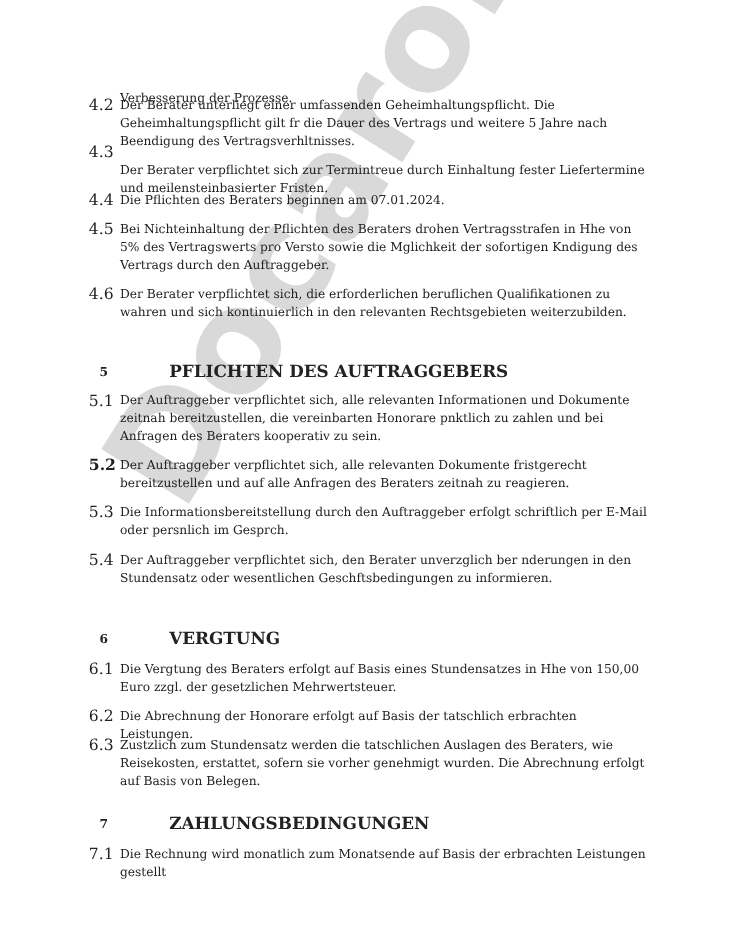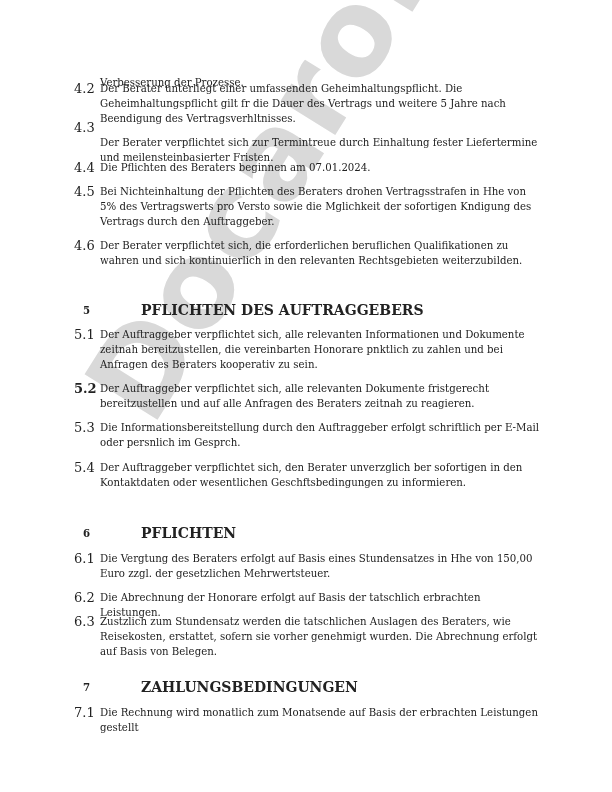--- a/index.html
+++ b/index.html
@@ -43,24 +43,24 @@
 
     <div class="hnum" style="top:303px;">5</div>
     <div class="htext" style="top:303px;">PFLICHTEN DES AUFTRAGGEBERS</div>
     <div class="num" style="top:327px;">5.1</div>
     <div class="text" style="top:327px;">Der Auftraggeber verpflichtet sich, alle relevanten Informationen und Dokumente zeitnah bereitzustellen, die vereinbarten Honorare pnktlich zu zahlen und bei Anfragen des Beraters kooperativ zu sein.</div>
     <div class="num" style="top:381px;font-weight:bold;">5.2</div>
     <div class="text" style="top:381px;">Der Auftraggeber verpflichtet sich, alle relevanten Dokumente fristgerecht bereitzustellen und auf alle Anfragen des Beraters zeitnah zu reagieren.</div>
     <div class="num" style="top:420px;">5.3</div>
     <div class="text" style="top:420px;">Die Informationsbereitstellung durch den Auftraggeber erfolgt schriftlich per E-Mail oder persnlich im Gesprch.</div>
     <div class="num" style="top:460px;text-align:right;">5.4</div>
-    <div class="text" style="top:460px;">Der Auftraggeber verpflichtet sich, den Berater unverzglich ber sofortigen in den Kontaktdaten oder wesentlichen Geschftsbedingungen zu informieren.</div>
+    <div class="text" style="top:460px;">Der Auftraggeber verpflichtet sich, den Berater unverzglich ber nderungen in den Stundensatz oder wesentlichen Geschftsbedingungen zu informieren.</div>
 
     <div class="hnum" style="top:526px;">6</div>
-    <div class="htext" style="top:526px;">PFLICHTEN</div>
+    <div class="htext" style="top:526px;">VERGTUNG</div>
     <div class="num" style="top:551px;">6.1</div>
     <div class="text" style="top:551px;">Die Vergtung des Beraters erfolgt auf Basis eines Stundensatzes in Hhe von 150,00 Euro zzgl. der gesetzlichen Mehrwertsteuer.</div>
     <div class="num" style="top:590px;">6.2</div>
     <div class="text" style="top:590px;">Die Abrechnung der Honorare erfolgt auf Basis der tatschlich erbrachten Leistungen.</div>
     <div class="num" style="top:614px;">6.3</div>
     <div class="text" style="top:614px;">Zustzlich zum Stundensatz werden die tatschlichen Auslagen des Beraters, wie Reisekosten, erstattet, sofern sie vorher genehmigt wurden. Die Abrechnung erfolgt auf Basis von Belegen.</div>
 
     <div class="hnum" style="top:680px;">7</div>
     <div class="htext" style="top:680px;">ZAHLUNGSBEDINGUNGEN</div>
     <div class="num" style="top:705px;">7.1</div>

